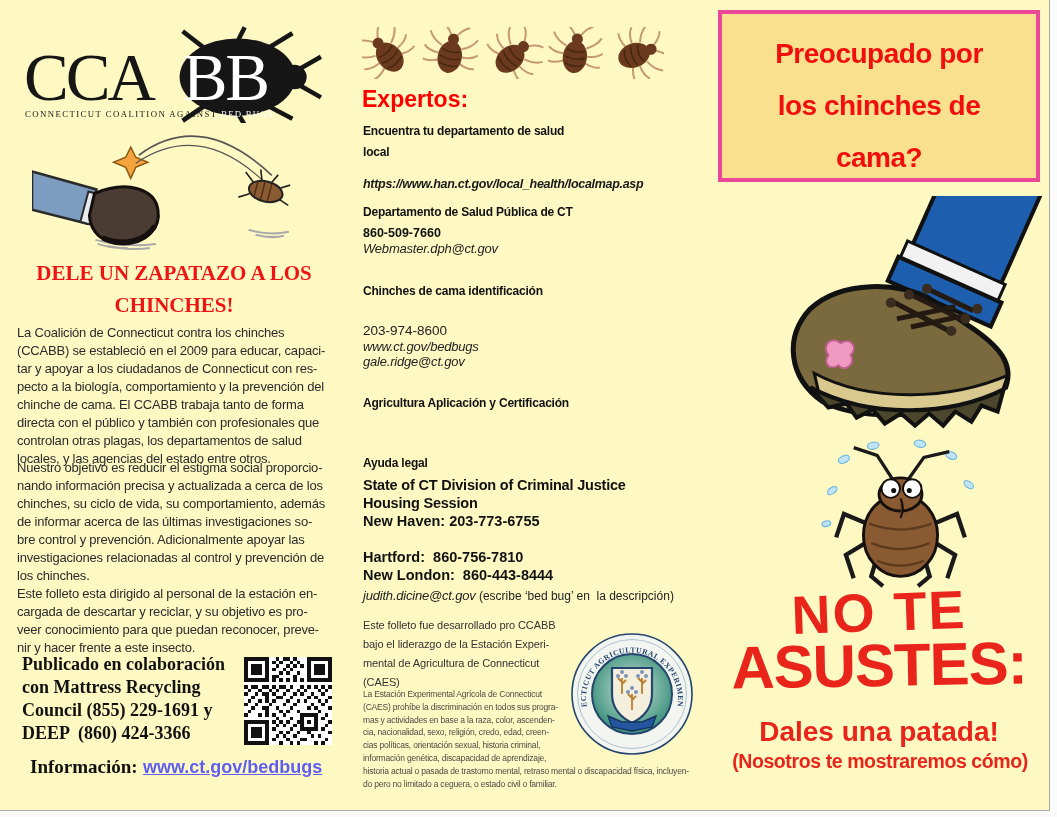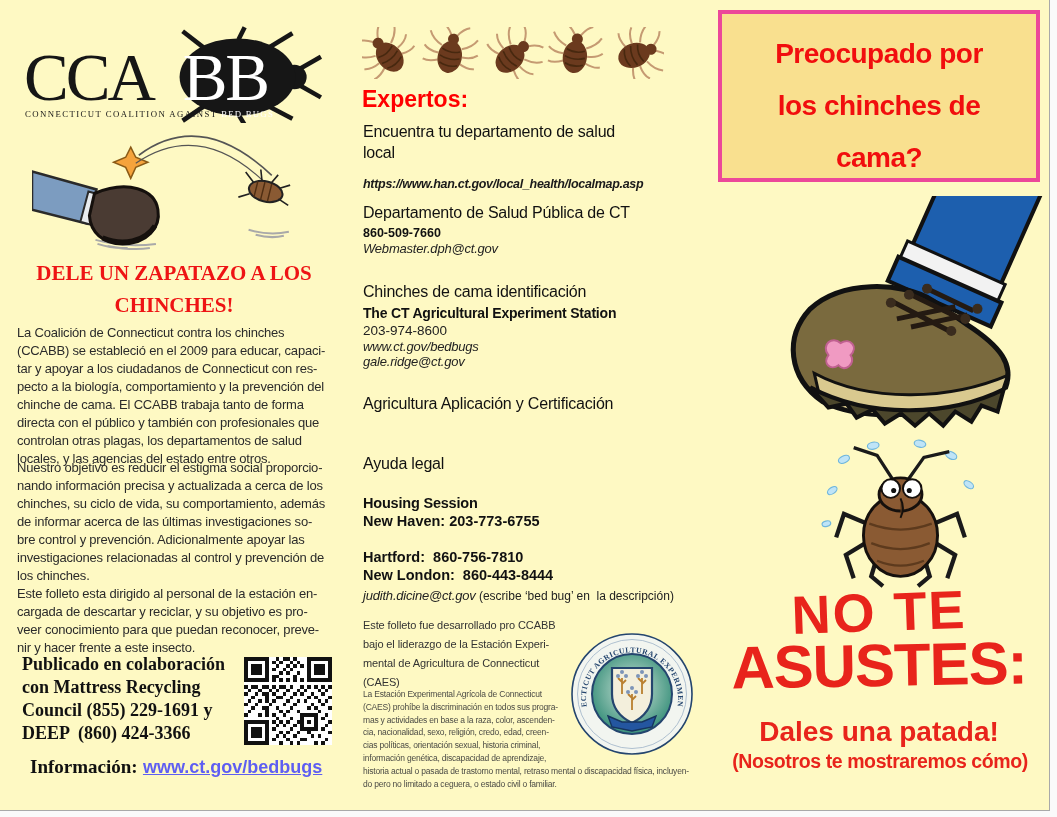--- a/index.html
+++ b/index.html
@@ -19,21 +19,21 @@
   .publication{left:22px;top:653px;font-family:"Liberation Serif",serif;font-weight:bold;
                font-size:18px;line-height:23px;color:#111;}
   .info-line{left:30px;top:756px;font-size:19px;}
   .info-label{font-family:"Liberation Serif",serif;font-weight:bold;color:#111;}
   .info-link{font-family:"Liberation Sans",sans-serif;font-weight:bold;color:#5e5ef2;
              text-decoration:underline;font-size:18px;cursor:pointer;}
 
   
   .mid{left:363px;width:330px;}
   .experts{left:362px;top:86px;width:302px;text-align:left;font-weight:bold;font-size:23px;color:#ff0000;}
-  .sec-title{font-weight:normal;font-size:16px;line-height:21px;letter-spacing:-0.2px;color:#111;}
+  .sec-title{font-weight:bold;font-size:12px;line-height:21px;letter-spacing:-0.2px;color:#111;}
   .sec-sub{font-weight:bold;font-size:14px;letter-spacing:-0.2px;color:#111;}
   .sec-phone-b{font-weight:bold;font-size:12.5px;color:#111;}
   .sec-phone{font-size:13.5px;color:#222;}
   .sec-it{font-style:italic;font-size:13px;color:#222;letter-spacing:-0.2px;}
   .url-it{font-style:italic;font-weight:bold;font-size:12.5px;color:#1a1a1a;letter-spacing:-0.3px;}
   .city{font-weight:bold;font-size:14.5px;color:#111;}
   .email-note{font-size:12px;color:#222;}
   .dev-note{left:363px;top:616px;font-size:11px;line-height:19px;letter-spacing:-0.1px;color:#333;}
   .fine-print{left:363px;top:688px;font-size:8.5px;line-height:12.8px;letter-spacing:-0.2px;color:#4b4b45;}
 
@@ -171,28 +171,28 @@
 
   <div class="abs mid sec-title pre" style="top:121px;">Encuentra tu departamento de salud
 local</div>
   <div class="abs mid url-it" style="top:177px;">https://www.han.ct.gov/local_health/localmap.asp</div>
 
   <div class="abs mid sec-title" style="top:202px;">Departamento de Salud Pública de CT</div>
   <div class="abs mid sec-phone-b" style="top:226px;">860-509-7660</div>
   <div class="abs mid sec-it" style="top:241px;">Webmaster.dph@ct.gov</div>
 
   <div class="abs mid sec-title" style="top:281px;">Chinches de cama identificación</div>
-  <div class="abs mid sec-sub" style="top:305px;">The CT Agricultural Experiment Station</div>
   <div class="abs mid sec-phone" style="top:323px;">203-974-8600</div>
   <div class="abs mid sec-it" style="top:339px;">www.ct.gov/bedbugs</div>
   <div class="abs mid sec-it" style="top:354px;">gale.ridge@ct.gov</div>
 
   <div class="abs mid sec-title" style="top:393px;">Agricultura Aplicación y Certificación</div>
 
   <div class="abs mid sec-title" style="top:453px;">Ayuda legal</div>
+  <div class="abs mid sec-sub" style="top:477px;font-size:14.5px;">State of CT Division of Criminal Justice</div>
   <div class="abs mid sec-sub" style="top:495px;font-size:14.5px;">Housing Session</div>
   <div class="abs mid city pre" style="top:513px;">New Haven: 203-773-6755</div>
   <div class="abs mid city pre" style="top:549px;">Hartford:  860-756-7810</div>
   <div class="abs mid city pre" style="top:567px;">New London:  860-443-8444</div>
   <div class="abs mid" style="top:586px;">
     <span class="sec-it">judith.dicine@ct.gov</span><span class="email-note pre"> (escribe ‘bed bug’ en  la descripción)</span>
   </div>
 
   <div class="abs dev-note pre">Este folleto fue desarrollado pro CCABB
 bajo el liderazgo de la Estación Experi-

